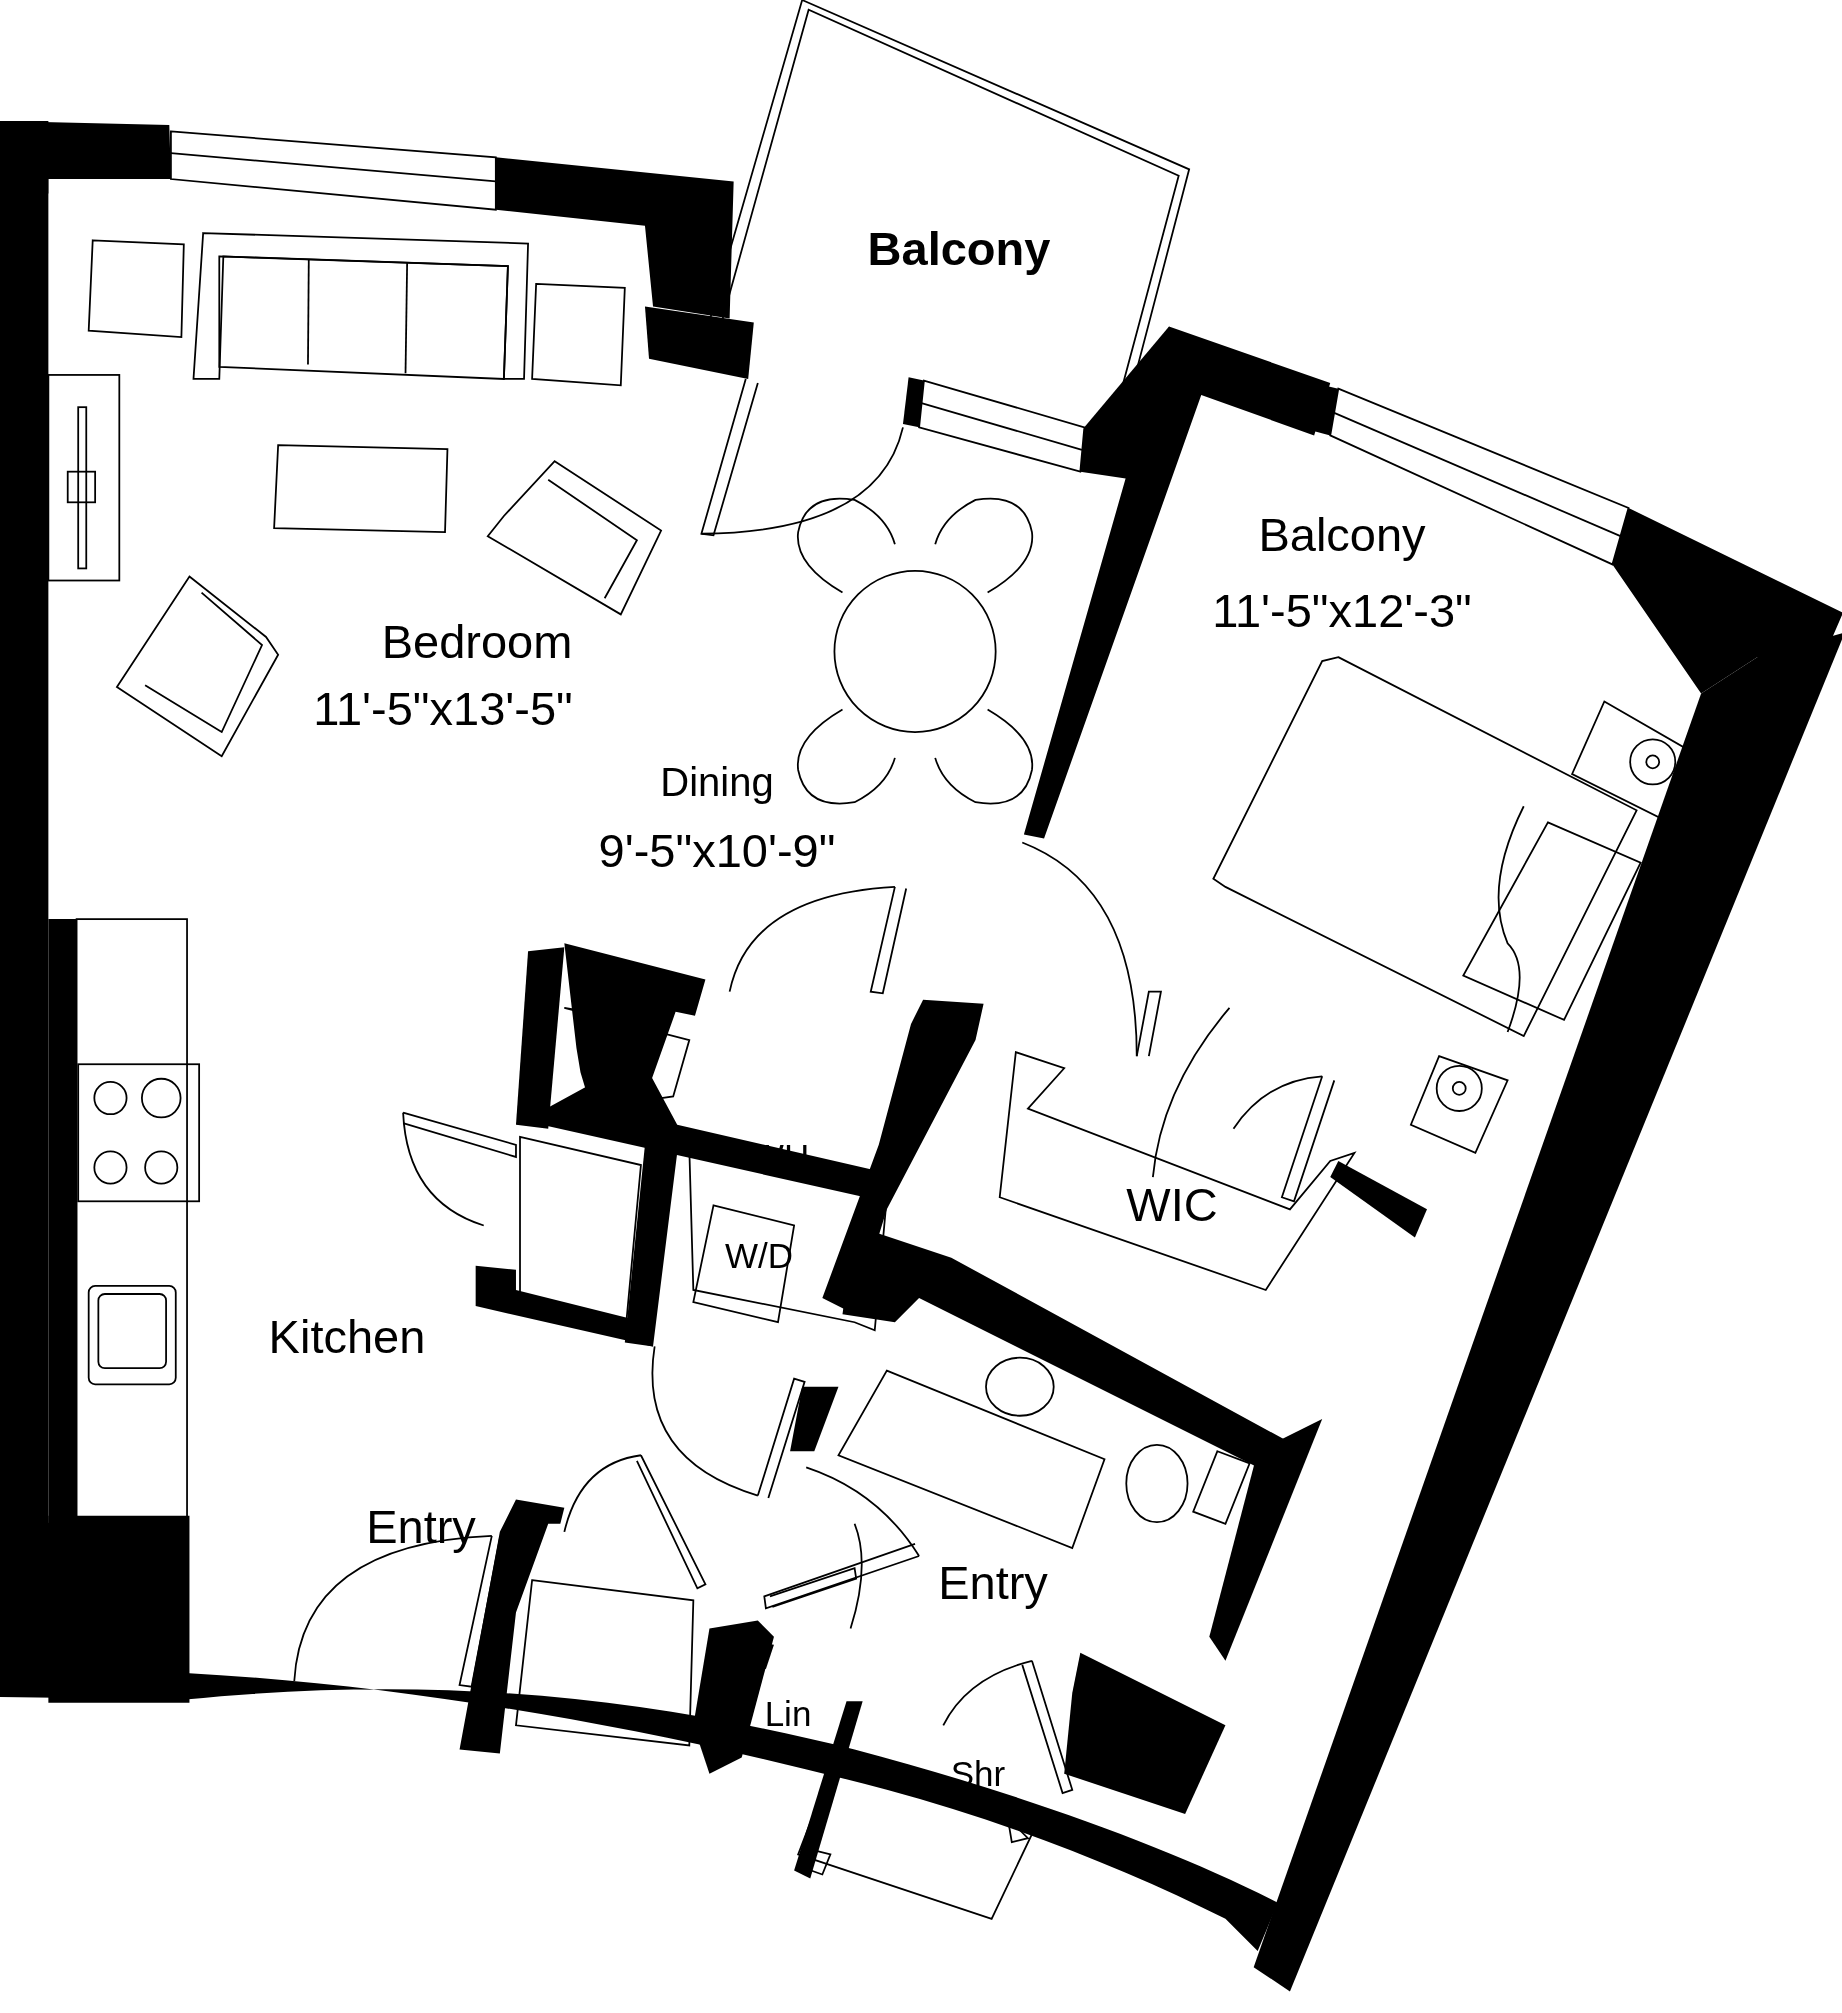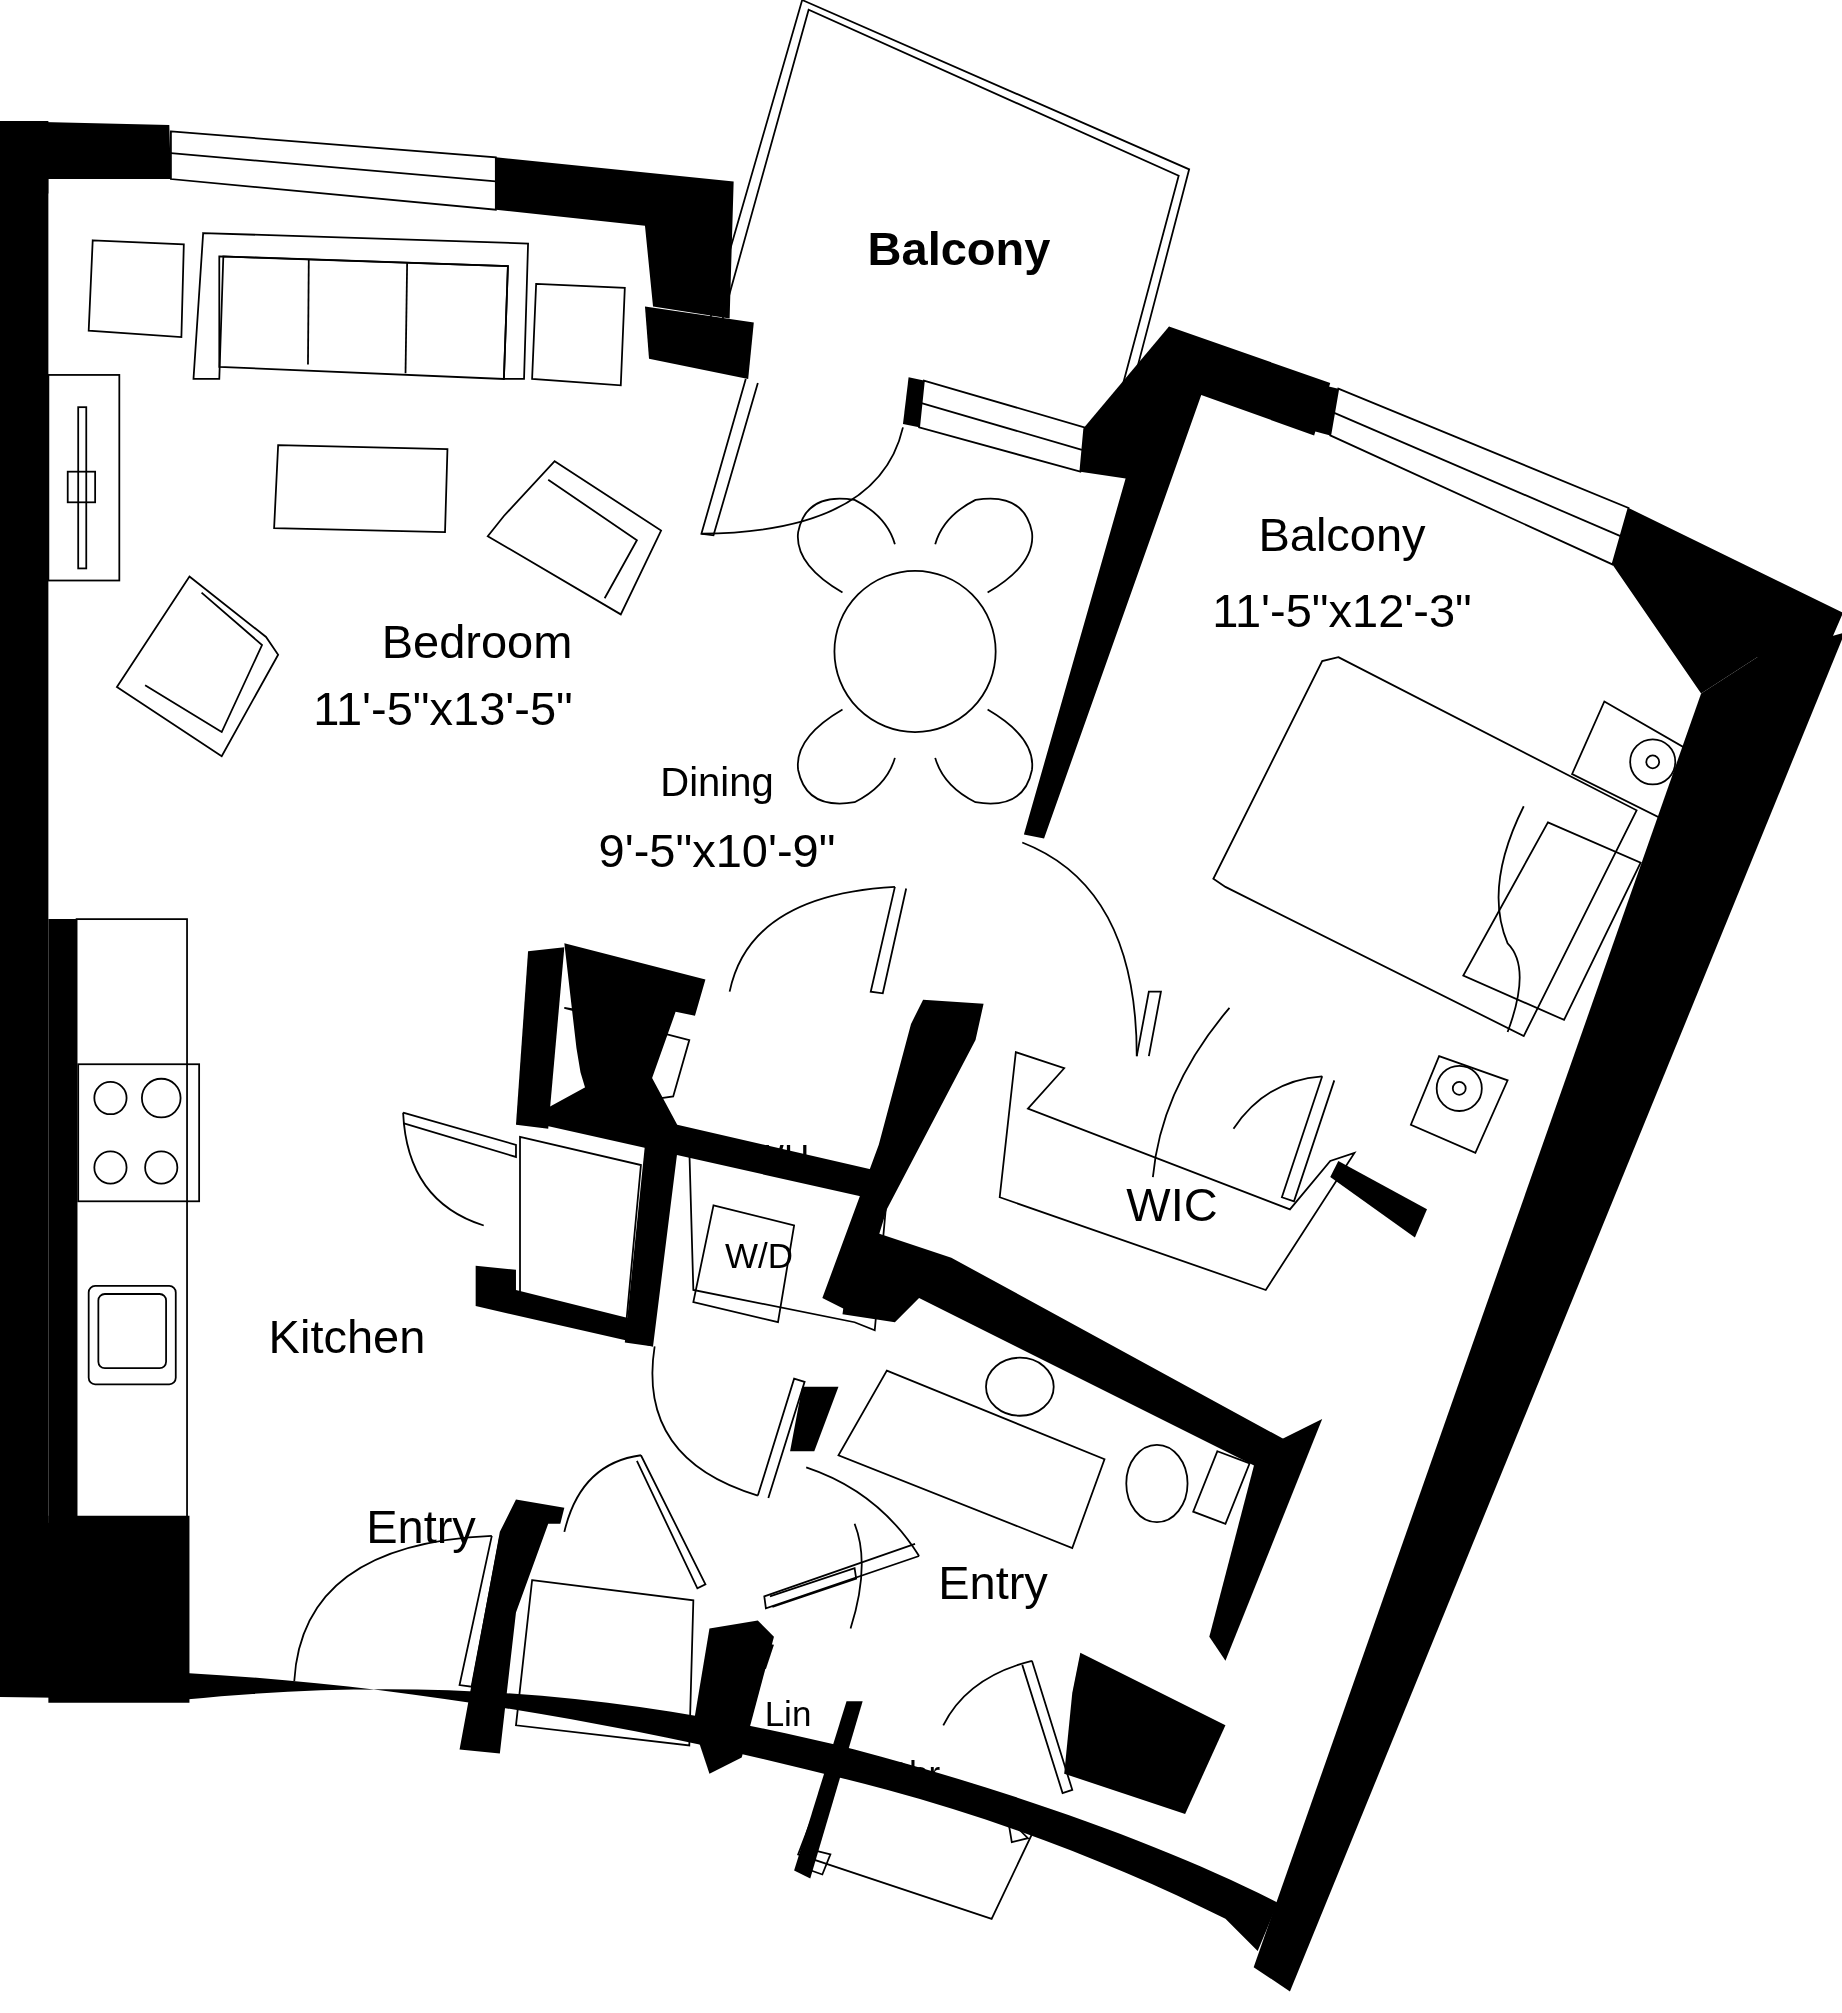--- a/index.html
+++ b/index.html
@@ -213,14 +213,14 @@
 <div class="lbl big" style="left:347px; top:1336px;">Kitchen</div>
 <div class="lbl big" style="left:421px; top:1526px;">Entry</div>
 <div class="lbl big" style="left:1172px; top:1204px;">WIC</div>
 <div class="lbl big" style="left:993px; top:1582px;">Entry</div>
 
 <div class="lbl sm" style="left:597px; top:1050px; transform: translate(-50%,-50%) rotate(-90deg);">AHU</div>
 <div class="lbl sm" style="left:780px; top:1108px;margin-top:48px;">WH</div>
 <div class="lbl sm" style="left:759px; top:1255px;">W/D</div>
 <div class="lbl sm" style="left:110px; top:1596px;">Ref</div>
 <div class="lbl sm" style="left:788px; top:1713px;">Lin</div>
-<div class="lbl sm" style="left:913px; top:1773px;">Shr</div>
+<div class="lbl sm" style="left:978px; top:1773px;">Shr</div>
 
 
 </body></html>

